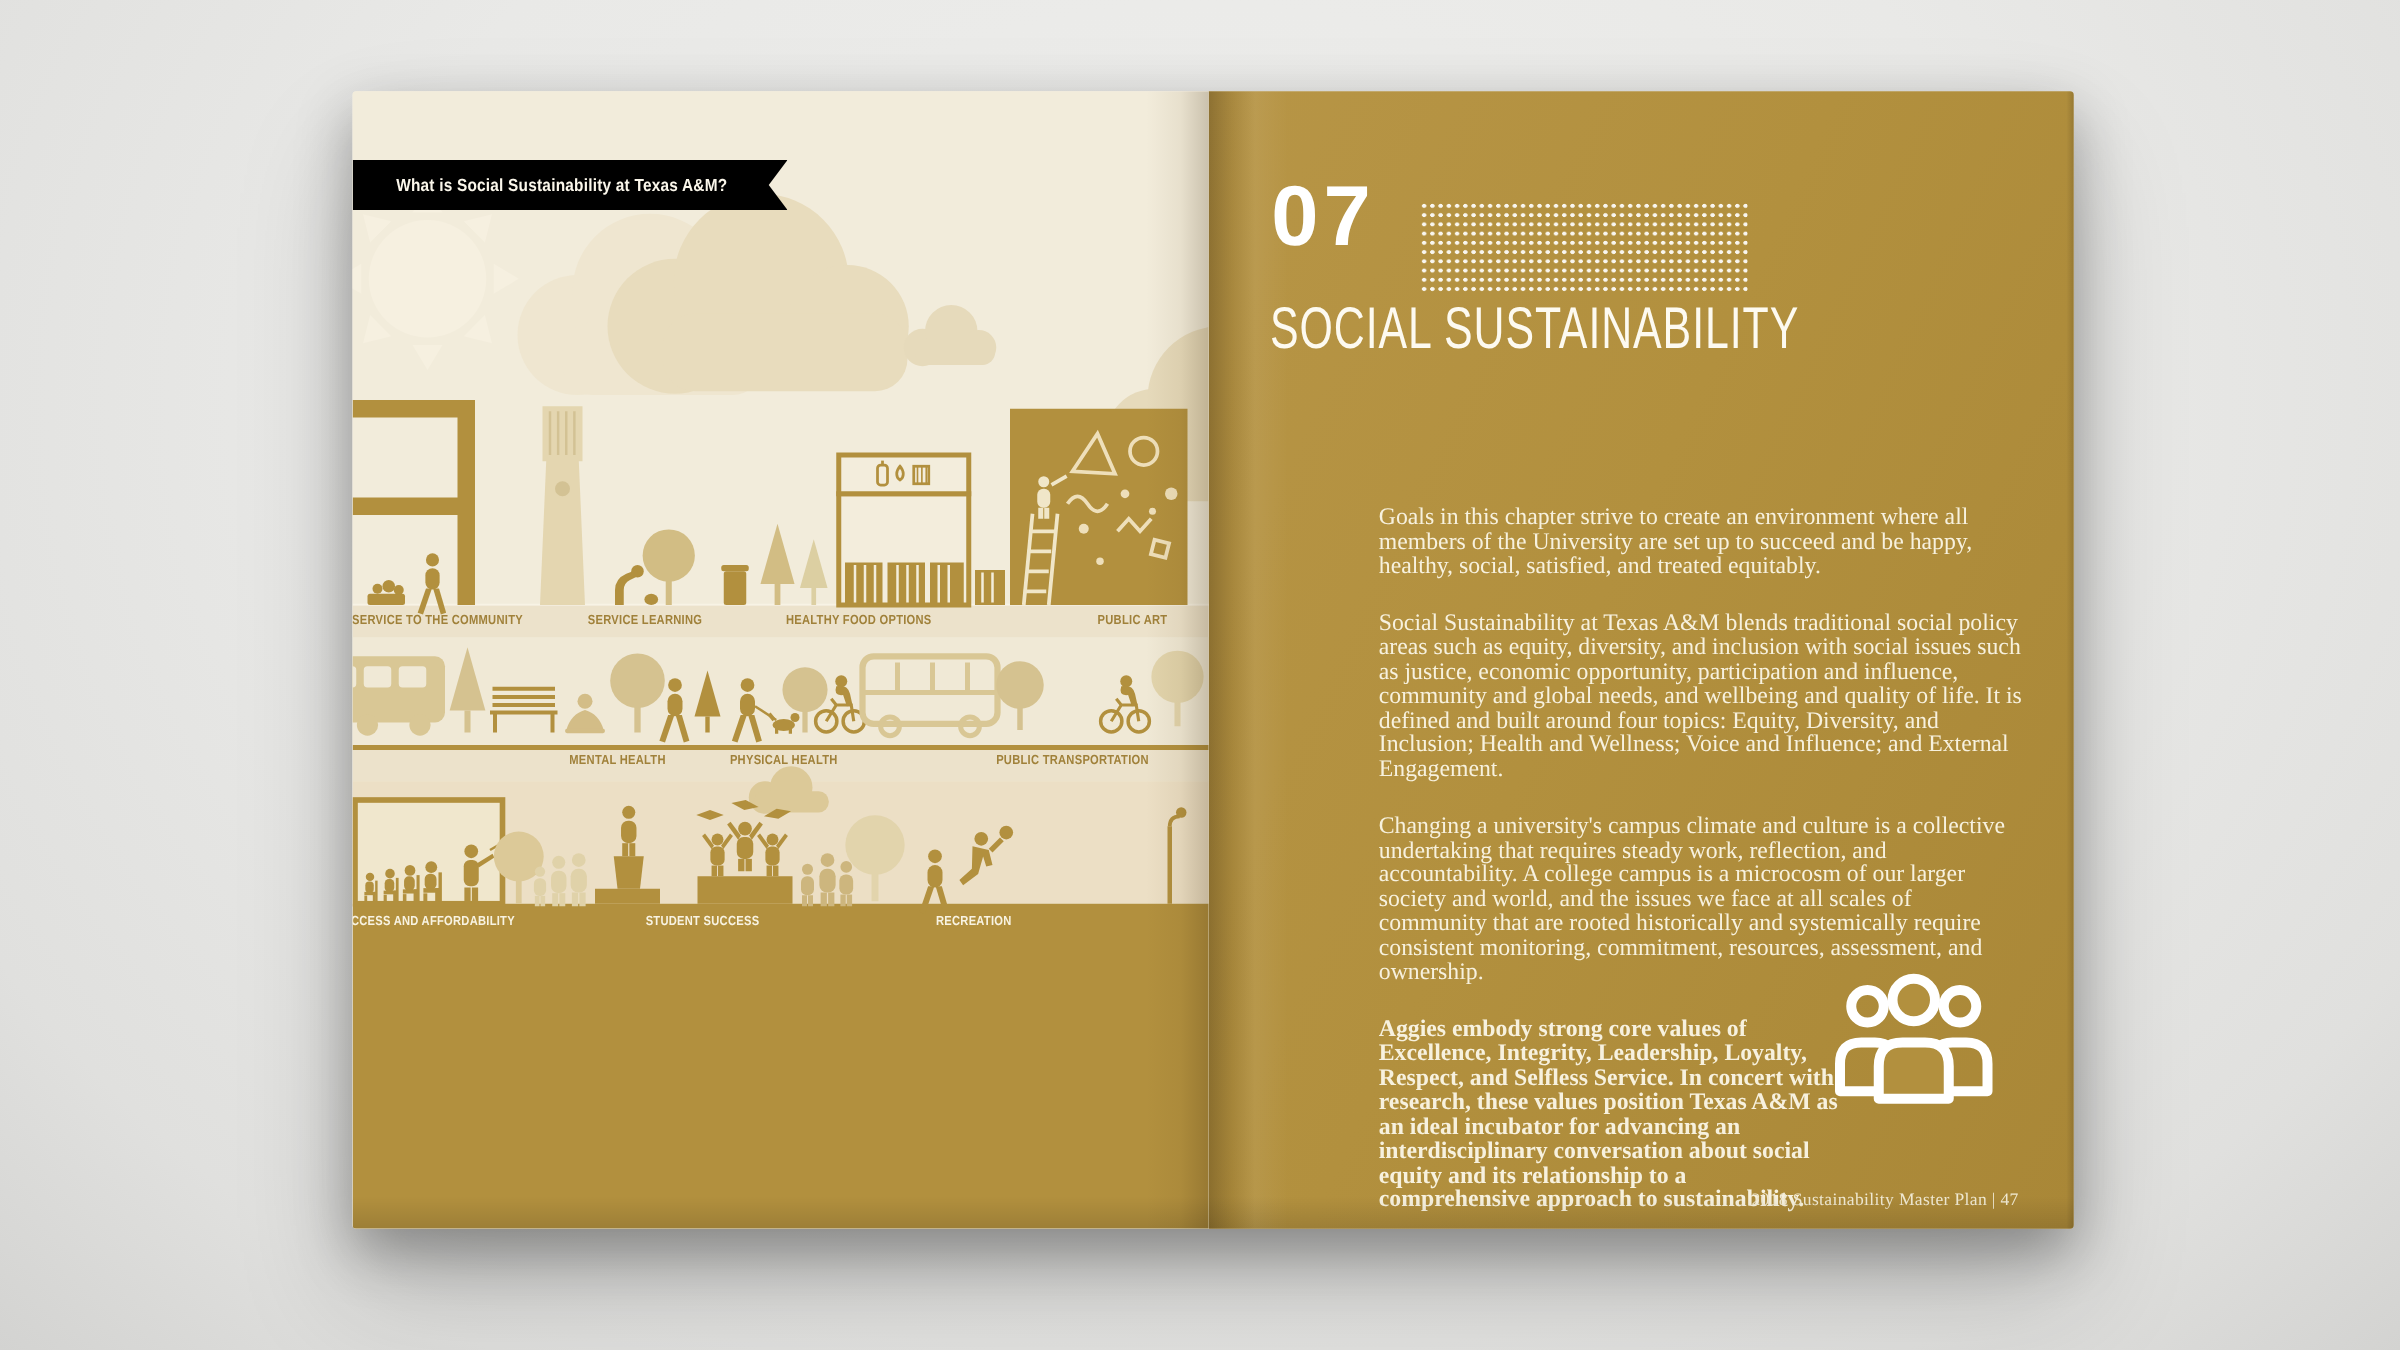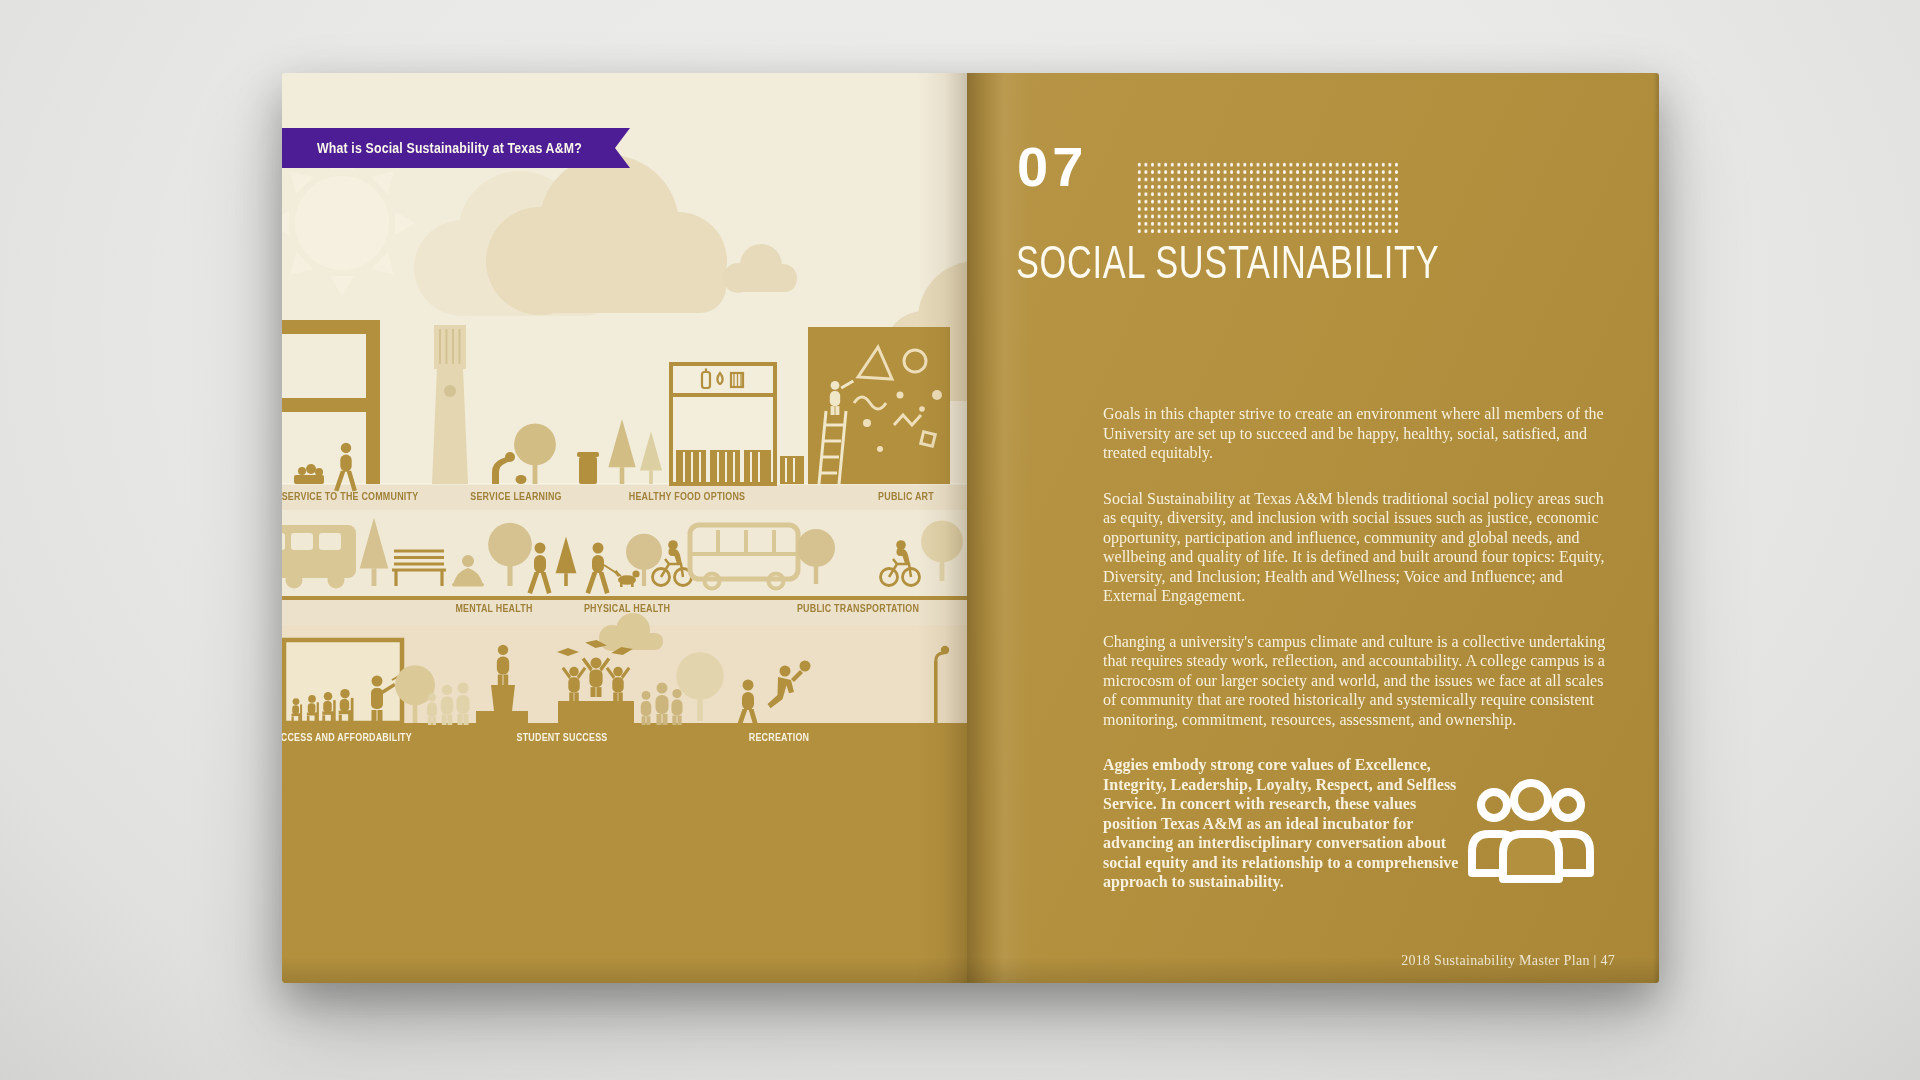--- a/index.html
+++ b/index.html
@@ -24,46 +24,46 @@
     background:linear-gradient(to right,rgba(45,30,5,.30) 0,rgba(45,30,5,.10) 30%,rgba(255,255,255,.06) 58%,rgba(255,255,255,0) 100%); }
   .page-shade{ position:absolute; left:0; right:0; bottom:0; height:26px; z-index:5; pointer-events:none;
     background:linear-gradient(to bottom,rgba(0,0,0,0),rgba(0,0,0,.12)); }
   .edge-r{ position:absolute; top:0; bottom:0; right:0; width:6px; z-index:5; pointer-events:none;
     background:linear-gradient(to right,rgba(0,0,0,0),rgba(0,0,0,.14)); }
 
   .illus{ position:absolute; inset:0; width:685px; height:910px; z-index:1; }
 
   .ribbon{
     position:absolute; left:0; top:55px; width:348px; height:40px; z-index:6;
-    background:#4c1d95; color:#fbf7eb;
+    background:#000000; color:#fbf7eb;
     clip-path:polygon(0 0,100% 0,calc(100% - 15px) 50%,100% 100%,0 100%);
     display:flex; align-items:center; justify-content:center;
   }
   .ribbon span{ font-weight:bold; font-size:14px; letter-spacing:.2px;
     transform:scaleX(.88); white-space:nowrap; padding-right:14px; }
 
   .lbl{ position:absolute; font-weight:bold; font-size:10.5px; letter-spacing:.25px; color:#a0813a;
     transform:translateX(-50%) scaleX(.85); white-space:nowrap; z-index:4; }
   .row1{ top:417px; } .row2{ top:529px; }
   .row3{ top:658px; color:#f8f3e2; }
   .sttc{left:68px} .slrn{left:234px} .hfo{left:405px} .part{left:624px}
   .mh{left:212px} .ph{left:345px} .pt{left:576px}
   .aaa{left:61px} .ss{left:280px} .rec{left:497px}
 
   .chapter-num{ position:absolute; left:50px; top:66px; color:#ffffff; font-weight:bold;
-    font-size:56px; line-height:1; letter-spacing:4px; z-index:2; }
+    font-size:68px; line-height:1; letter-spacing:4px; z-index:2; }
   .dots{ position:absolute; left:169px; top:88px; width:262px; height:74px; z-index:2;
     background-image:radial-gradient(circle at 50% 50%, rgba(255,255,255,.92) 1.5px, rgba(255,255,255,0) 1.9px);
     background-size:6.6px 7.4px; }
   .chapter-title{ position:absolute; left:49px; top:164px; color:#fdfaf0; font-weight:400;
     font-size:47px; line-height:1.05; letter-spacing:1px; transform:scaleX(.73);
     transform-origin:left top; white-space:nowrap; z-index:2; }
 
   .body-copy{ position:absolute; left:136px; top:331px; width:515px; z-index:2;
-    font-family:"Liberation Serif",serif; font-size:16px; line-height:19.5px; color:#f7f1de; }
+    font-family:"Liberation Serif",serif; font-size:19px; line-height:19.5px; color:#f7f1de; }
   .body-copy p{ margin:0 0 26px 0; }
   .body-copy p.narrow{ width:368px;font-weight:bold; }
 
   .people-icon{ position:absolute; left:499px; top:692px; width:130px; height:130px; z-index:2; }
 
   .footer{ position:absolute; right:44px; bottom:14px; z-index:2;
     font-family:"Liberation Serif",serif; font-size:14px; color:#f0e9d2; letter-spacing:.3px; }
 </style>
 </head>
 <body>

